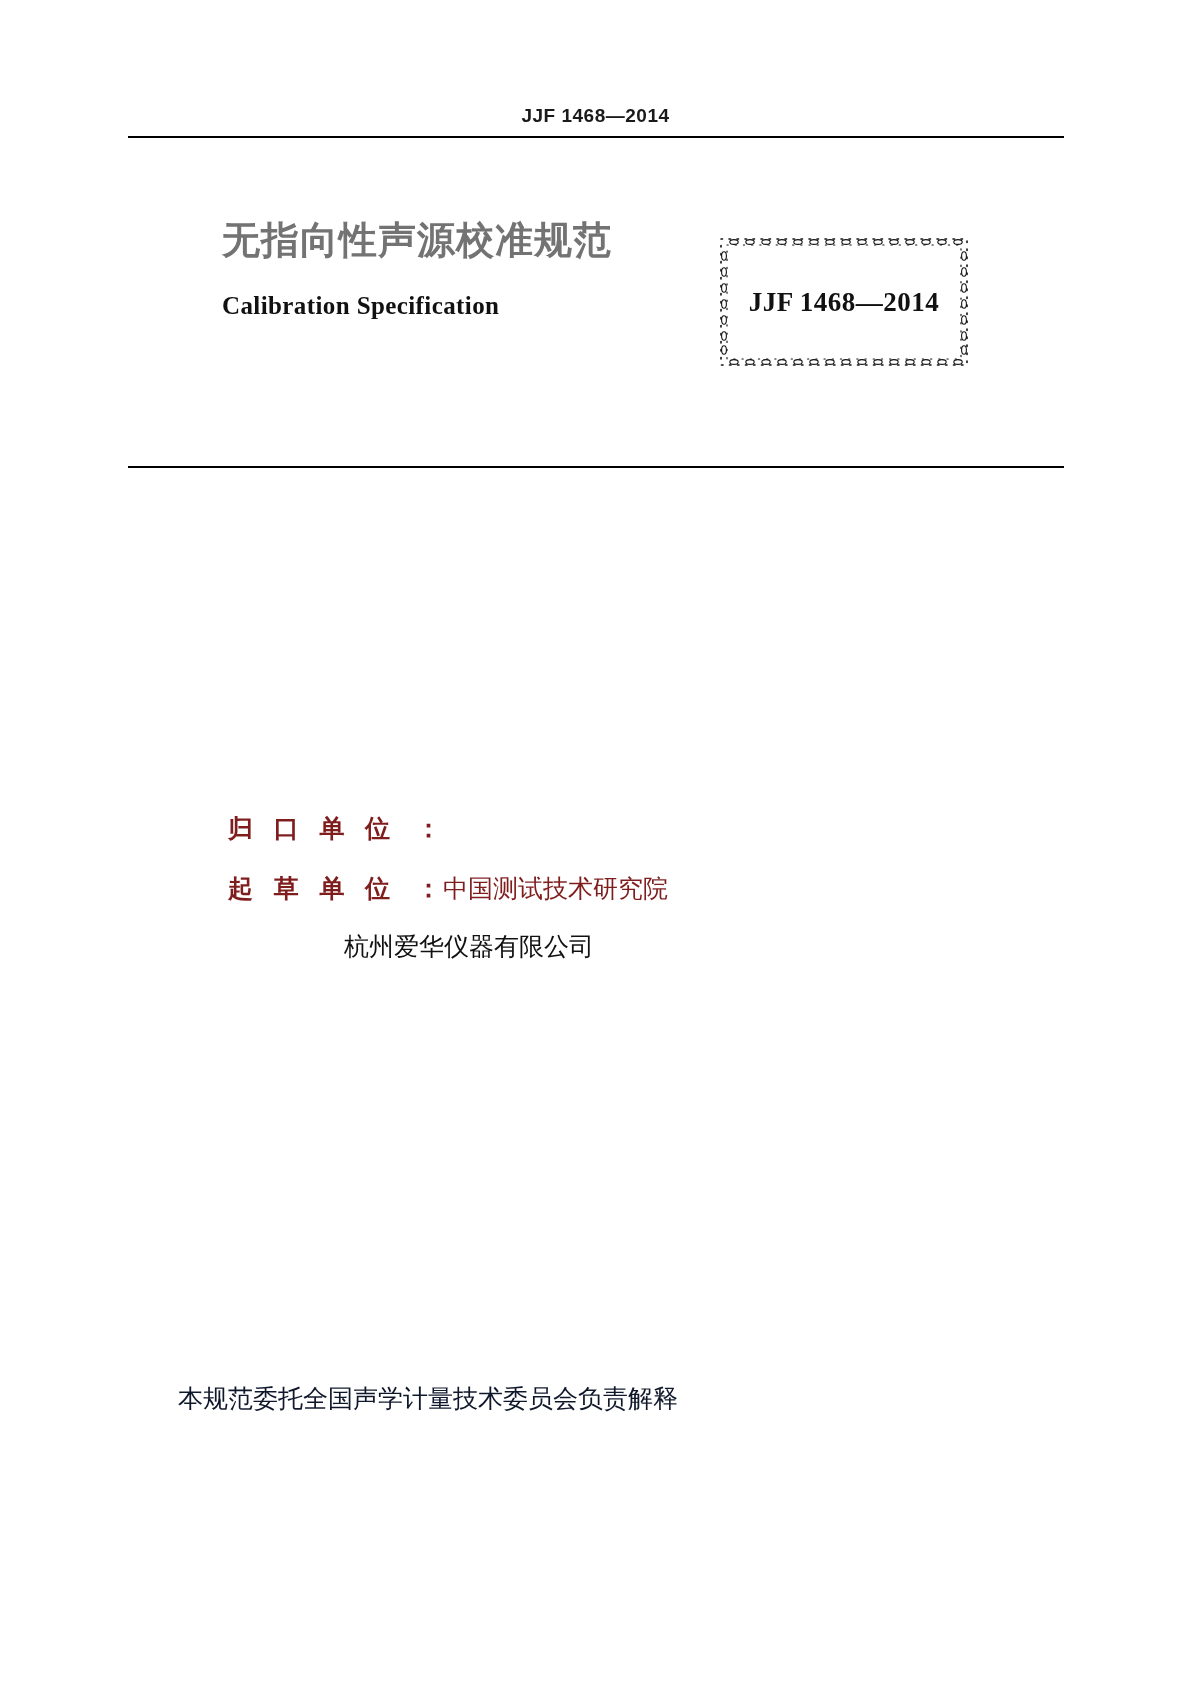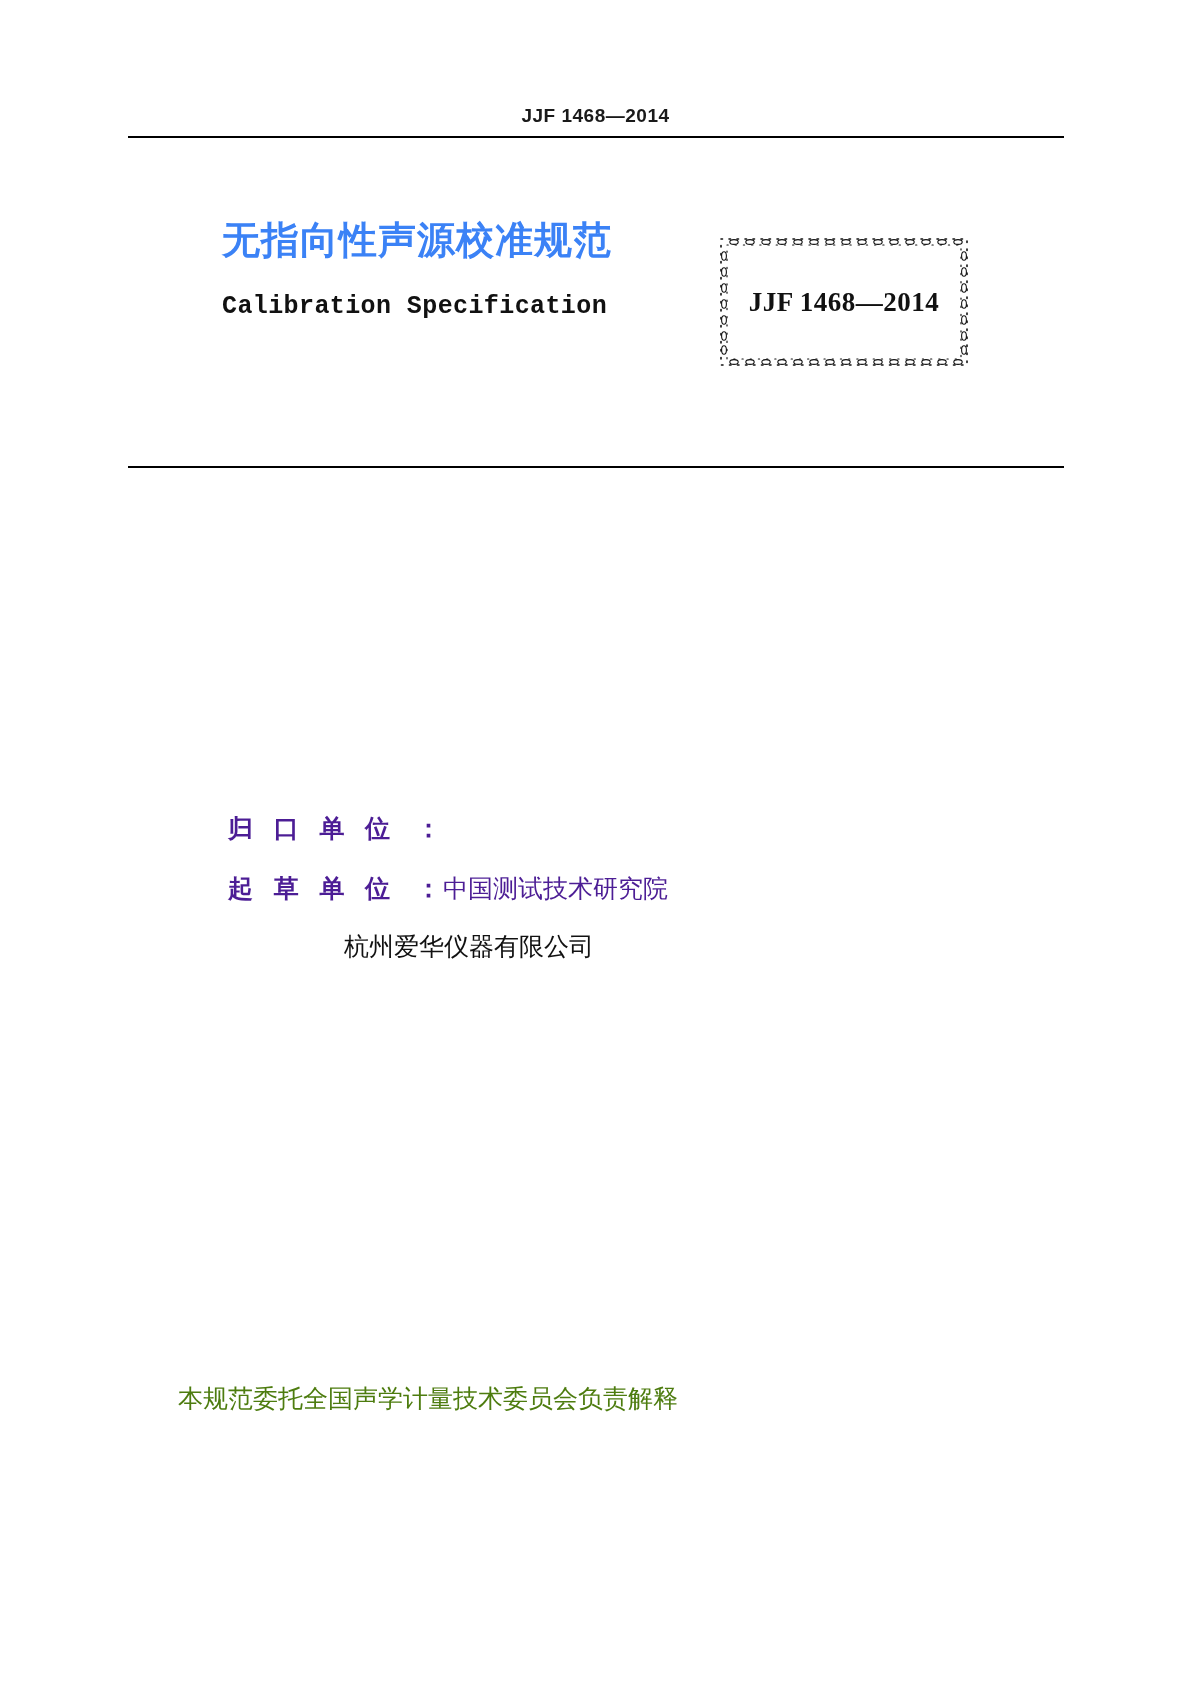--- a/index.html
+++ b/index.html
@@ -63,32 +63,32 @@
     left: 222px;
     top: 218px;
     width: 520px;
   }
   .title-cn {
     font-family: "DejaVu Sans", "Liberation Sans", sans-serif;
     font-size: 38px;
     font-weight: 700;
     letter-spacing: 1px;
     line-height: 1.2;
-    color: #3b82f6;
+    color: #737373;
     white-space: nowrap;
   }
   .title-en {
     font-family: "Liberation Serif", "DejaVu Serif", serif;
     font-size: 25px;
     font-weight: 700;
     letter-spacing: 0.4px;
     color: #111111;
     white-space: nowrap;
   }
-  .title-en-1 { margin-top: 28px; font-family: Liberation Mono, monospace; }
+  .title-en-1 { margin-top: 28px; }
   .title-en-2 { margin-top: 26px; }
 
   
   .code-box {
     position: absolute;
     left: 718px;
     top: 236px;
     width: 252px;
     height: 132px;
     box-sizing: border-box;
@@ -118,21 +118,21 @@
     left: 228px;
     top: 812px;
     width: 760px;
   }
   .org-row {
     display: flex;
     align-items: baseline;
     margin-bottom: 26px;
     font-family: "DejaVu Sans", "Liberation Sans", sans-serif;
     font-size: 25px;
-    color: #4c1d95;
+    color: #7f1d1d;
     line-height: 1.35;
   }
   .org-label {
     width: 188px;
     flex: 0 0 188px;
     font-weight: 700;
     letter-spacing: 6px;
     white-space: nowrap;
   }
   .org-colon {
@@ -157,21 +157,21 @@
   }
 
   
   .footnote {
     position: absolute;
     left: 178px;
     top: 1382px;
     width: 840px;
     font-family: "DejaVu Sans", "Liberation Sans", sans-serif;
     font-size: 25px;
-    color: #4d7c0f;
+    color: #0f172a;
     white-space: nowrap;
   }
 </style>
 </head>
 <body>
 
 <div class="page">
 
   <div class="header">
     <span class="header-text">JJF 1468—2014</span>

